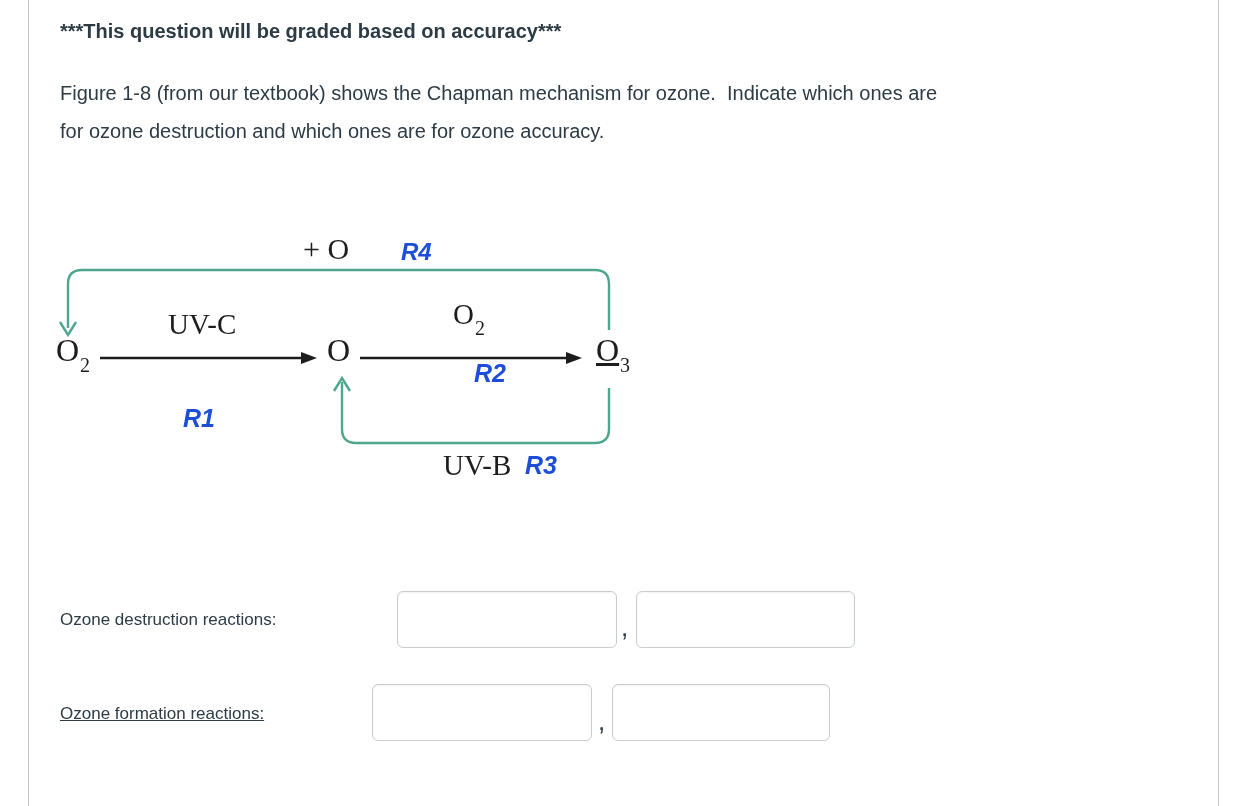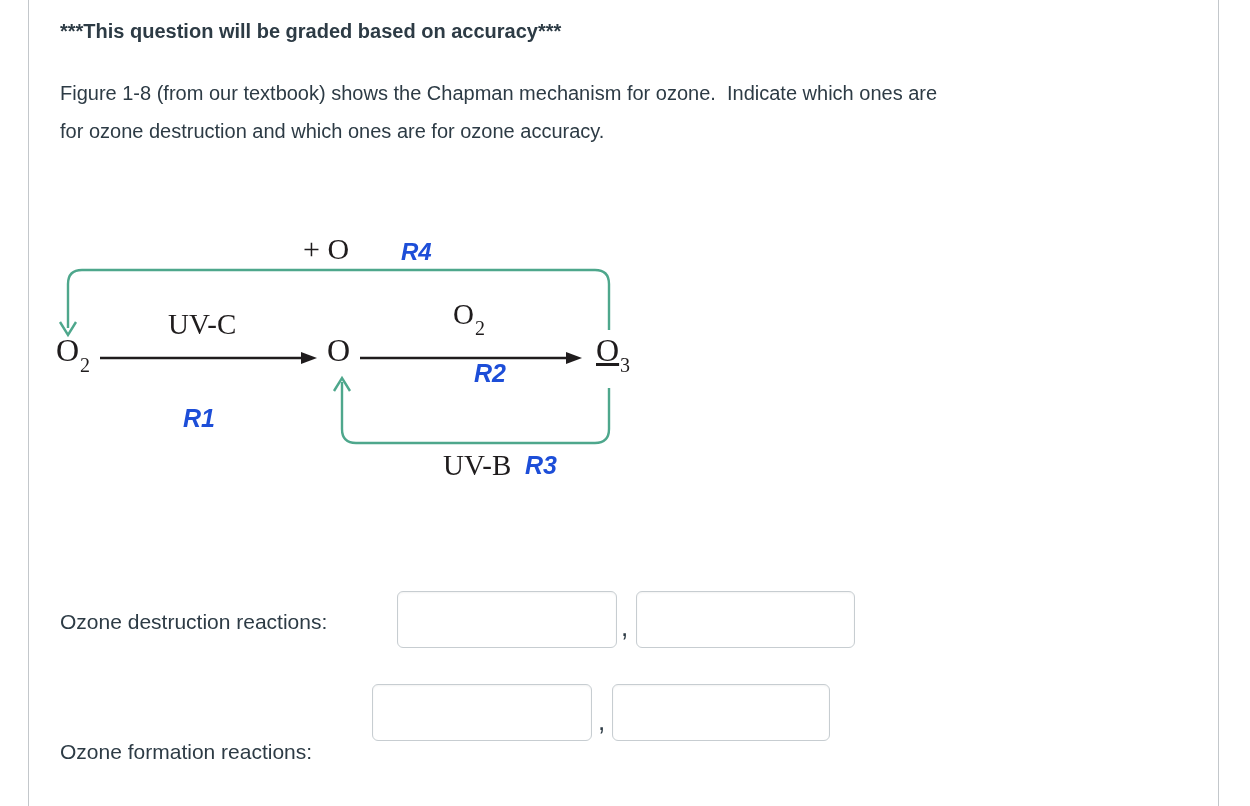--- a/index.html
+++ b/index.html
@@ -43,23 +43,23 @@
   .lb-uvc     { left:128px; top:80px; }
   .lb-r1      { left:143px; top:152px;margin-top:24px; }
   .lb-o2above { left:413px; top:70px; }
   .lb-r2      { left:418px; top:131px;margin-left:16px; }
   .lb-pluso   { left:263px; top:4px; font-size:30px; }
   .lb-r4      { left:361px; top:10px; font-size:24px; }
   .lb-uvb     { left:403px; top:221px; }
   .lb-r3      { left:485px; top:223px; }
 
   
-  .qlabel { position:absolute; left:60px; font-size:21px; white-space:pre; }
+  .qlabel { position:absolute; left:60px; font-size:17px; white-space:pre; }
   .ql-destruction { top:610px; }
-  .ql-formation   { top:740px; }
+  .ql-formation   { top:704px;text-decoration:underline; }
   .answer-input {
     position:absolute; box-sizing:border-box; height:57px;
     background:#ffffff; border:1px solid #c7cdd1; border-radius:6px;
     box-shadow:inset 0 1px 2px rgba(0,0,0,0.05);
     font-size:20px; color:#2d3b45; padding:0 10px; outline:none;
     font-family:"Liberation Sans","DejaVu Sans",sans-serif;
   }
   .in-d1 { left:397px; top:591px; width:220px; }
   .in-d2 { left:636px; top:591px; width:219px; }
   .in-f1 { left:372px; top:684px; width:220px; }

